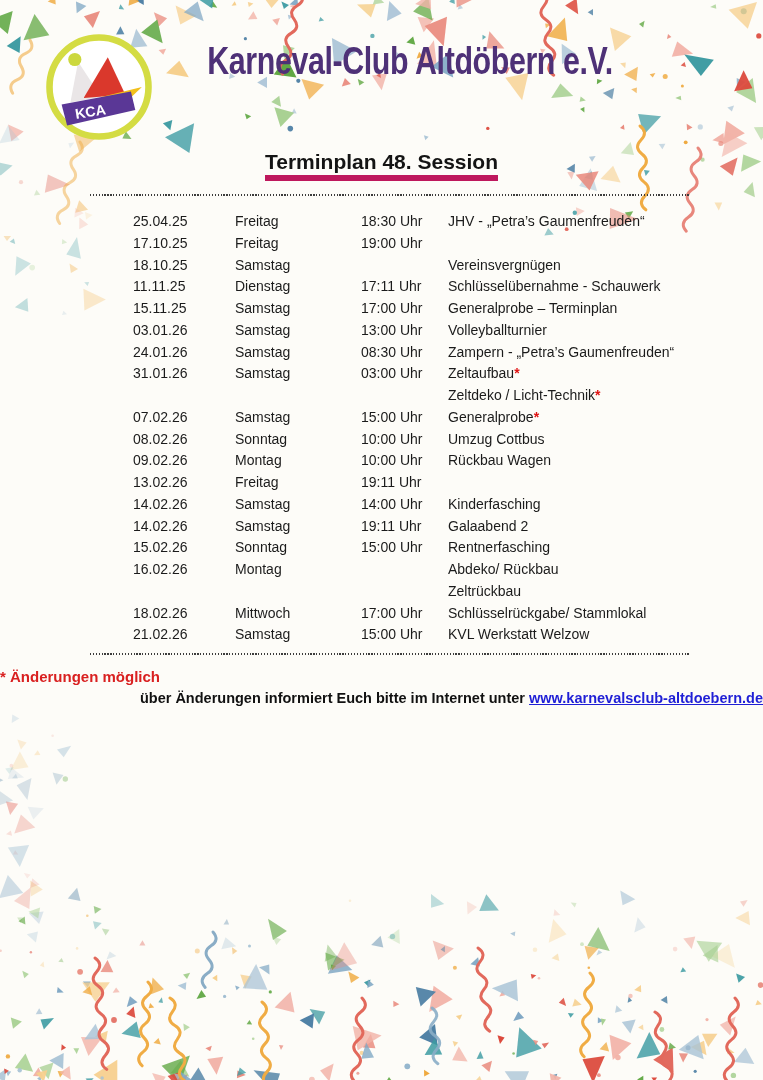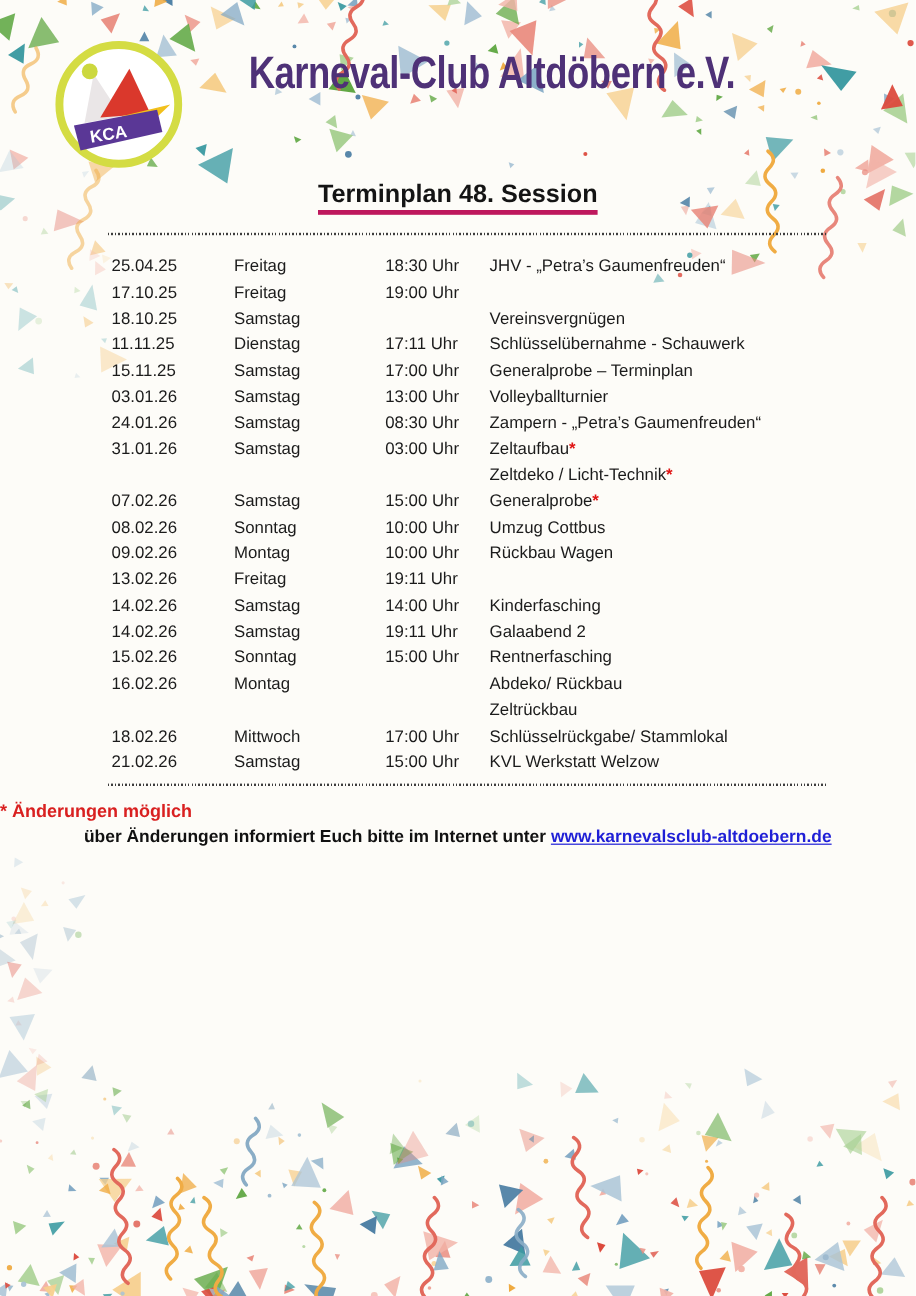--- a/index.html
+++ b/index.html
@@ -16,40 +16,40 @@
   .club-name{
     position:absolute; left:140px; top:40px; width:540px; margin:0; z-index:1;
     font-size:38px; font-weight:bold; letter-spacing:-0.5px;
     color:#4e3177; text-align:center;
     transform:scaleX(0.80); transform-origin:50% 50%;
     white-space:nowrap;
   }
   .title-wrap{position:absolute; left:0; top:150px; width:763px; text-align:center; z-index:1;}
   .title{
     display:inline-block; font-size:21px; font-weight:bold; color:#141414;
-    border-bottom:4px solid #be185d; padding-bottom:1px;
+    border-bottom:6px solid #be185d; padding-bottom:1px;
   }
   .rule{
     position:absolute; left:90px; width:600px; height:2px; z-index:1;
     background-image:repeating-linear-gradient(90deg,#3c3c3c 0 1.2px,transparent 1.2px 2.9px);
   }
   .rule-top{top:194px;}
   .rule-bottom{top:653px;}
   .schedule{position:absolute; left:93px; top:211px; width:600px; z-index:1;}
   .srow{
     display:grid; grid-template-columns:102px 126px 87px 1fr;
-    height:21.75px; line-height:21.75px; font-size:14px; color:#1b1b1b;
+    height:21.75px; line-height:21.75px; font-size:14px; color:#1b1b1b;margin-left:40px;
   }
   .star{color:#e01414; font-weight:bold;}
   .note{
     position:absolute; left:0; top:668px; width:763px; text-align:left; z-index:1;
     color:#d92020; font-weight:bold; font-size:15px;
   }
   .info{
-    position:absolute; left:0; top:690px; width:763px; text-align:center; z-index:1;
+    position:absolute; left:0; top:690px; width:763px; text-align:right; z-index:1;
     font-weight:bold; font-size:14.5px; color:#111;
   }
   .link{color:#1f1fd6; text-decoration:underline; font-weight:bold; cursor:pointer;}
 </style>
 </head>
 <body>
 
 <div class="page">
 
   <svg id="deco" width="763" height="1080">

